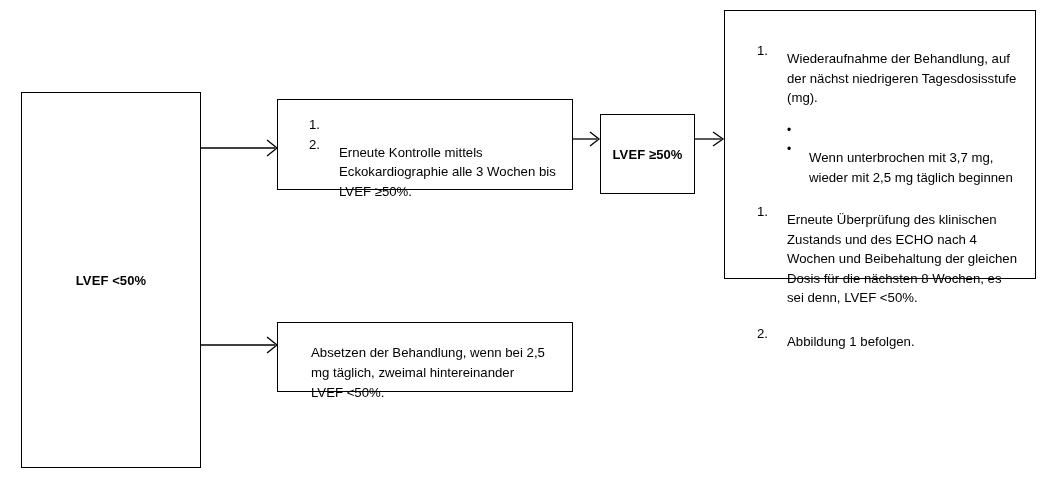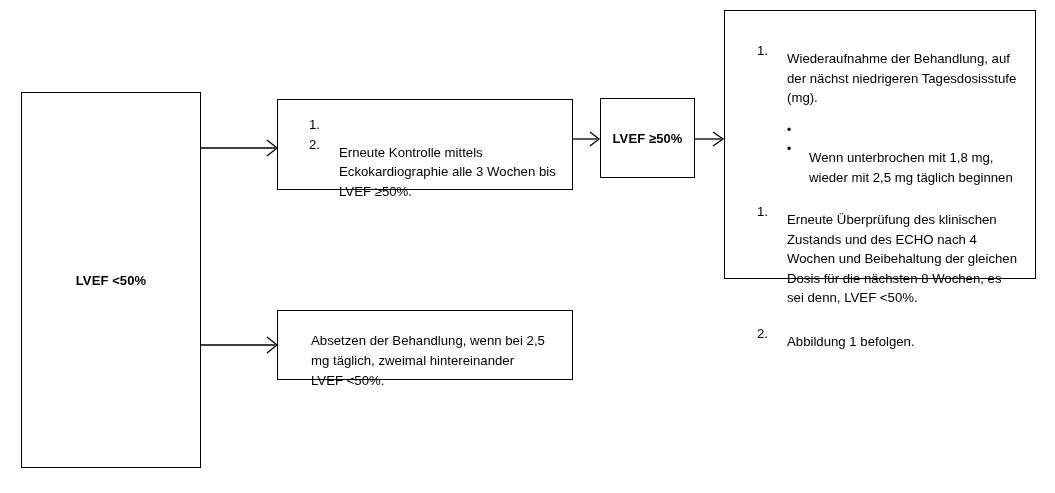--- a/index.html
+++ b/index.html
@@ -101,55 +101,55 @@
       <div class="li">
         <span class="marker">1.</span>
       </div>
       <div class="li">
         <span class="marker">2.</span>
         <span class="body">Erneute Kontrolle mittels Eckokardiographie alle 3 Wochen bis LVEF ≥50%.</span>
       </div>
     </div>
   </div>
 
-  <div class="box box-center" style="left:600px; top:98px; width:95px; height:80px;">
+  <div class="box box-center" style="left:600px; top:114px; width:95px; height:80px;">
     <span class="node-title">LVEF ≥50%</span>
   </div>
 
   <div class="box" style="left:724px; top:10px; width:312px; height:269px;">
     <div class="list" style="padding:30px 16px 0 32px;">
 
       <div class="li">
         <span class="marker">1.</span>
         <span class="body">Wiederaufnahme der Behandlung, auf der nächst niedrigeren Tagesdosisstufe (mg).</span>
       </div>
 
       <div class="li bullet" style="margin-top:13px; padding-left:30px;">
         <span class="marker">•</span>
       </div>
 
       <div class="li bullet" style="padding-left:30px;">
         <span class="marker">•</span>
-        <span class="body">Wenn unterbrochen mit 1,8 mg, wieder mit 2,5 mg täglich beginnen</span>
+        <span class="body">Wenn unterbrochen mit 3,7 mg, wieder mit 2,5 mg täglich beginnen</span>
       </div>
 
       <div class="li" style="margin-top:15px;">
         <span class="marker">1.</span>
         <span class="body">Erneute Überprüfung des klinischen Zustands und des ECHO nach 4 Wochen und Beibehaltung der gleichen Dosis für die nächsten 8 Wochen, es sei denn, LVEF &lt;50%.</span>
       </div>
 
       <div class="li" style="margin-top:16px;">
         <span class="marker">2.</span>
         <span class="body">Abbildung 1 befolgen.</span>
       </div>
 
     </div>
   </div>
 
-  <div class="box" style="left:277px; top:310px; width:296px; height:70px;">
+  <div class="box" style="left:277px; top:322px; width:296px; height:70px;">
     <div class="para" style="left:33px; top:20px; width:238px;">Absetzen der Behandlung, wenn bei 2,5 mg täglich, zweimal hintereinander LVEF &lt;50%.</div>
   </div>
 
   <svg class="conn" style="left:201px; top:128px; width:80px; height:40px;" viewBox="0 0 80 40">
     <line x1="0" y1="20" x2="74" y2="20"></line>
     <polyline class="arrowhead" points="66,12 76,20 66,28"></polyline>
   </svg>
 
   <svg class="conn" style="left:573px; top:119px; width:30px; height:40px;" viewBox="0 0 30 40">
     <line x1="0" y1="20" x2="24" y2="20"></line>

